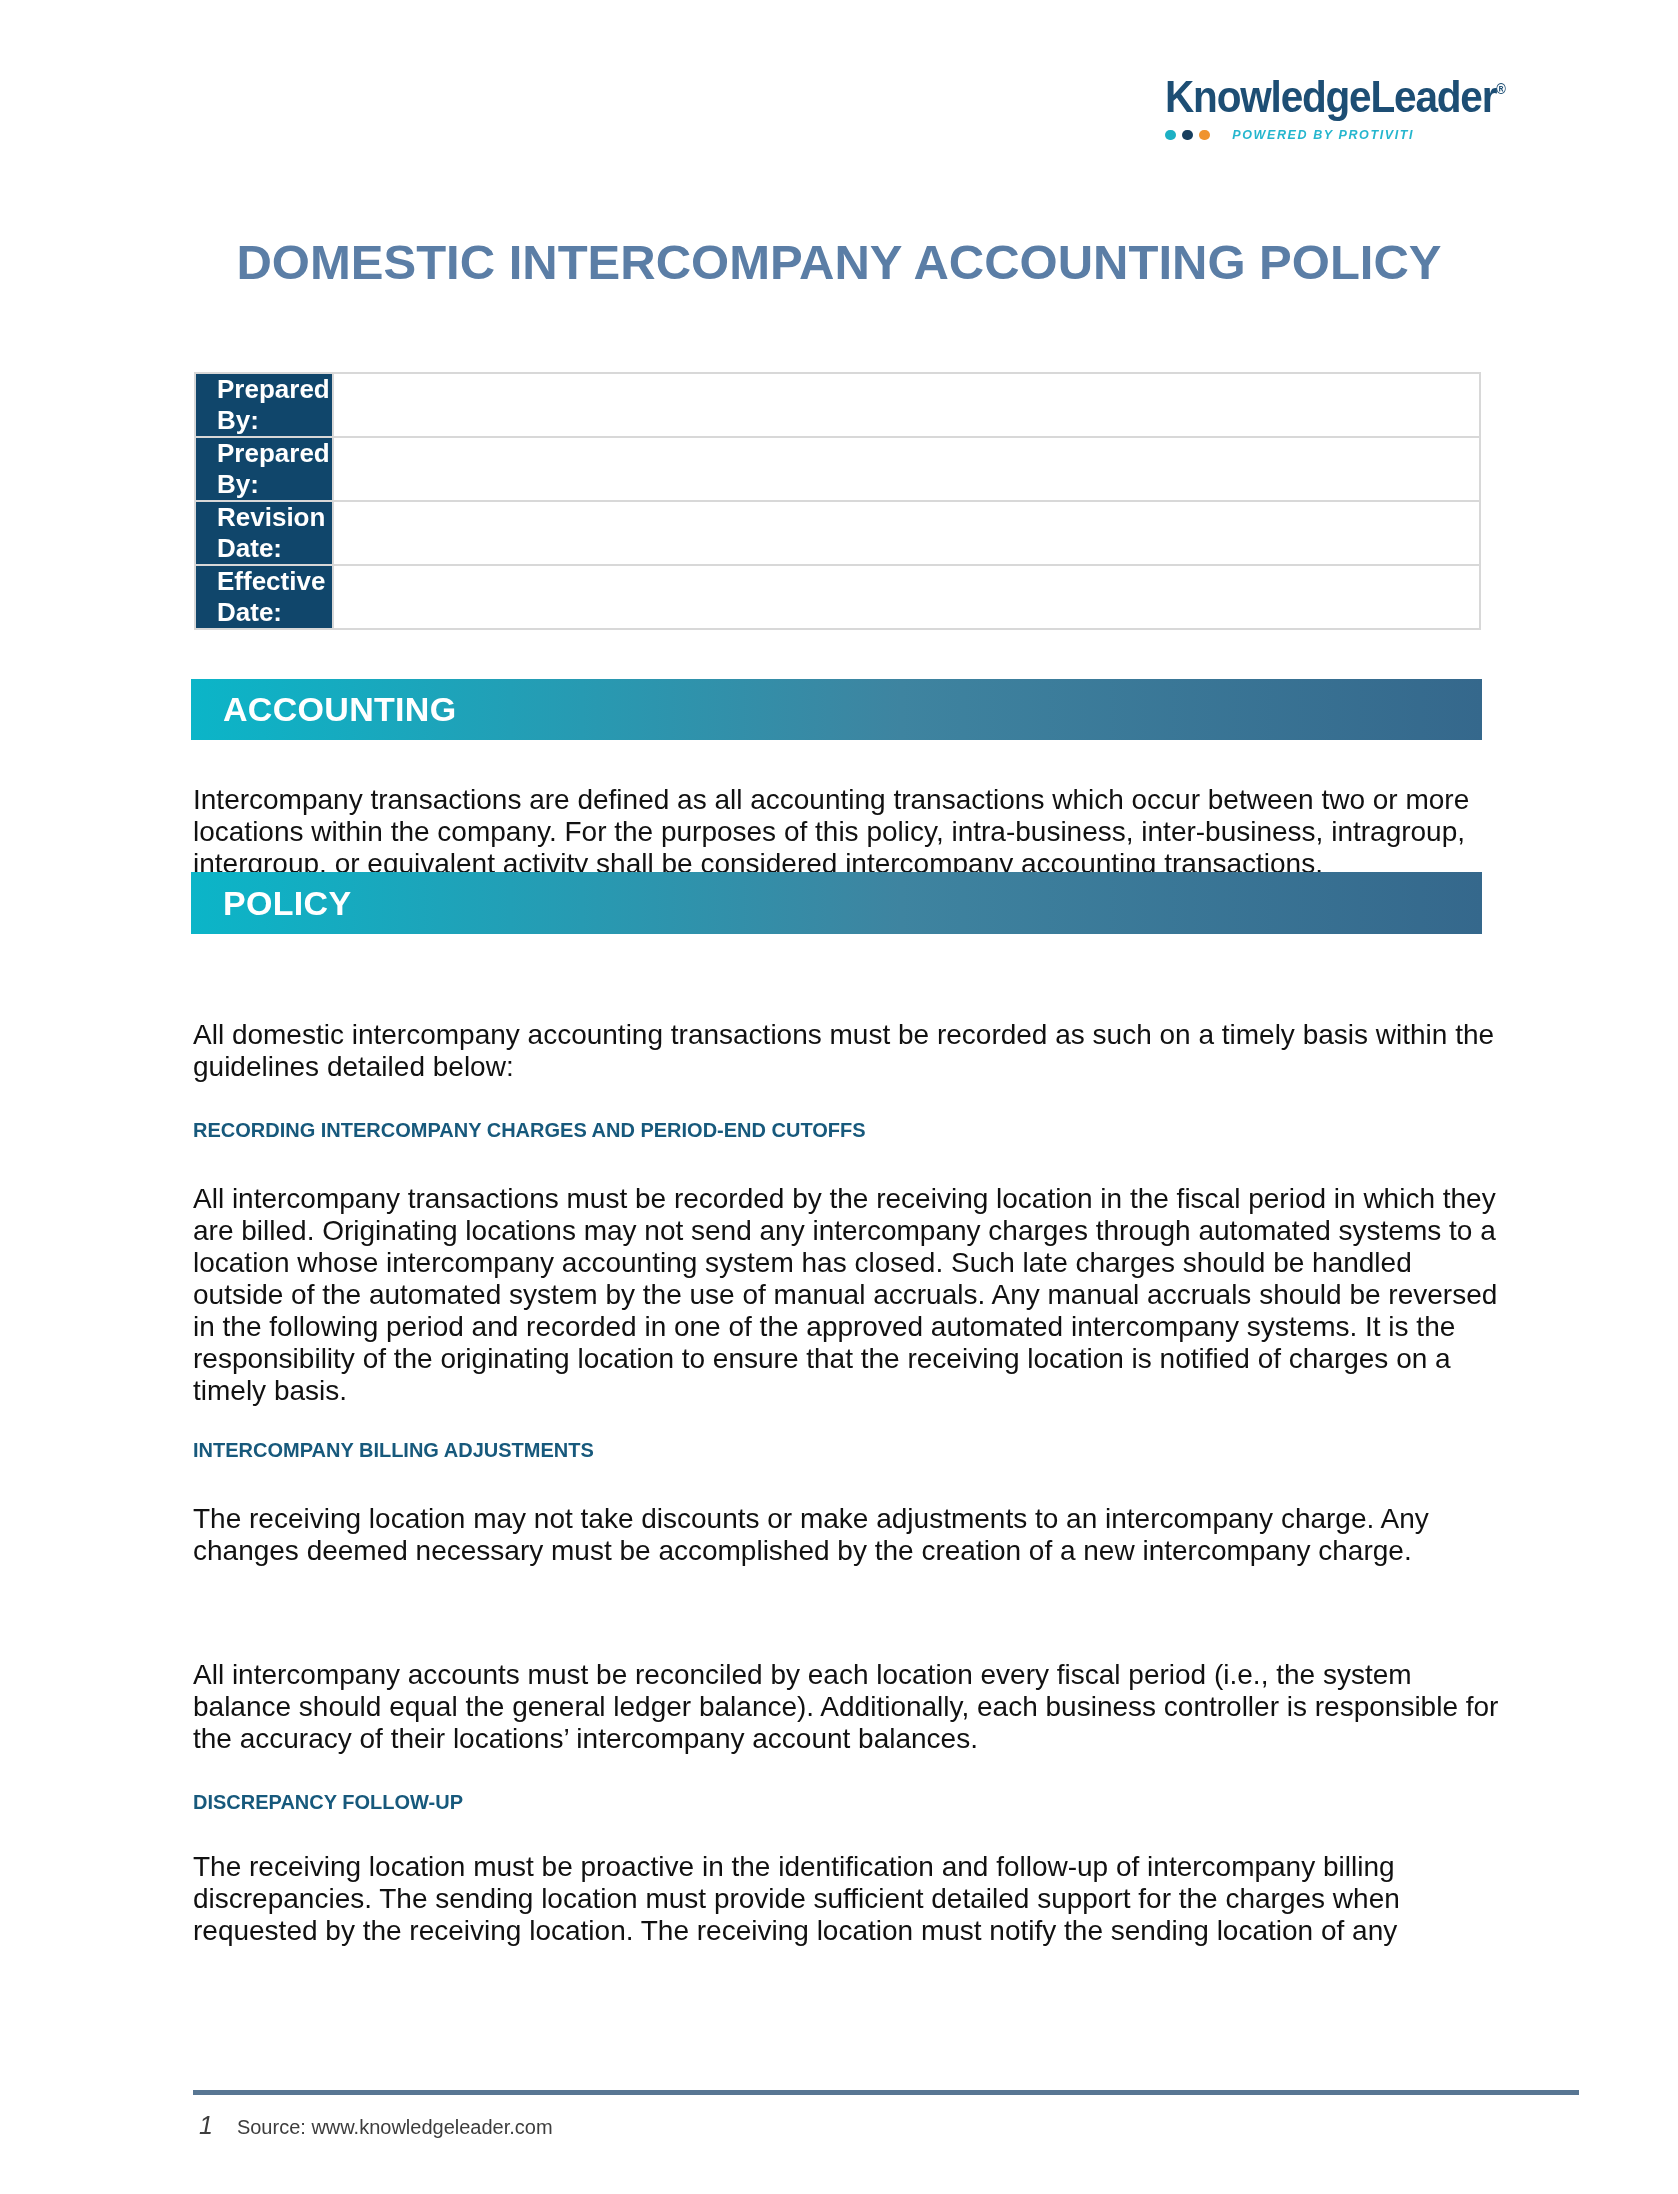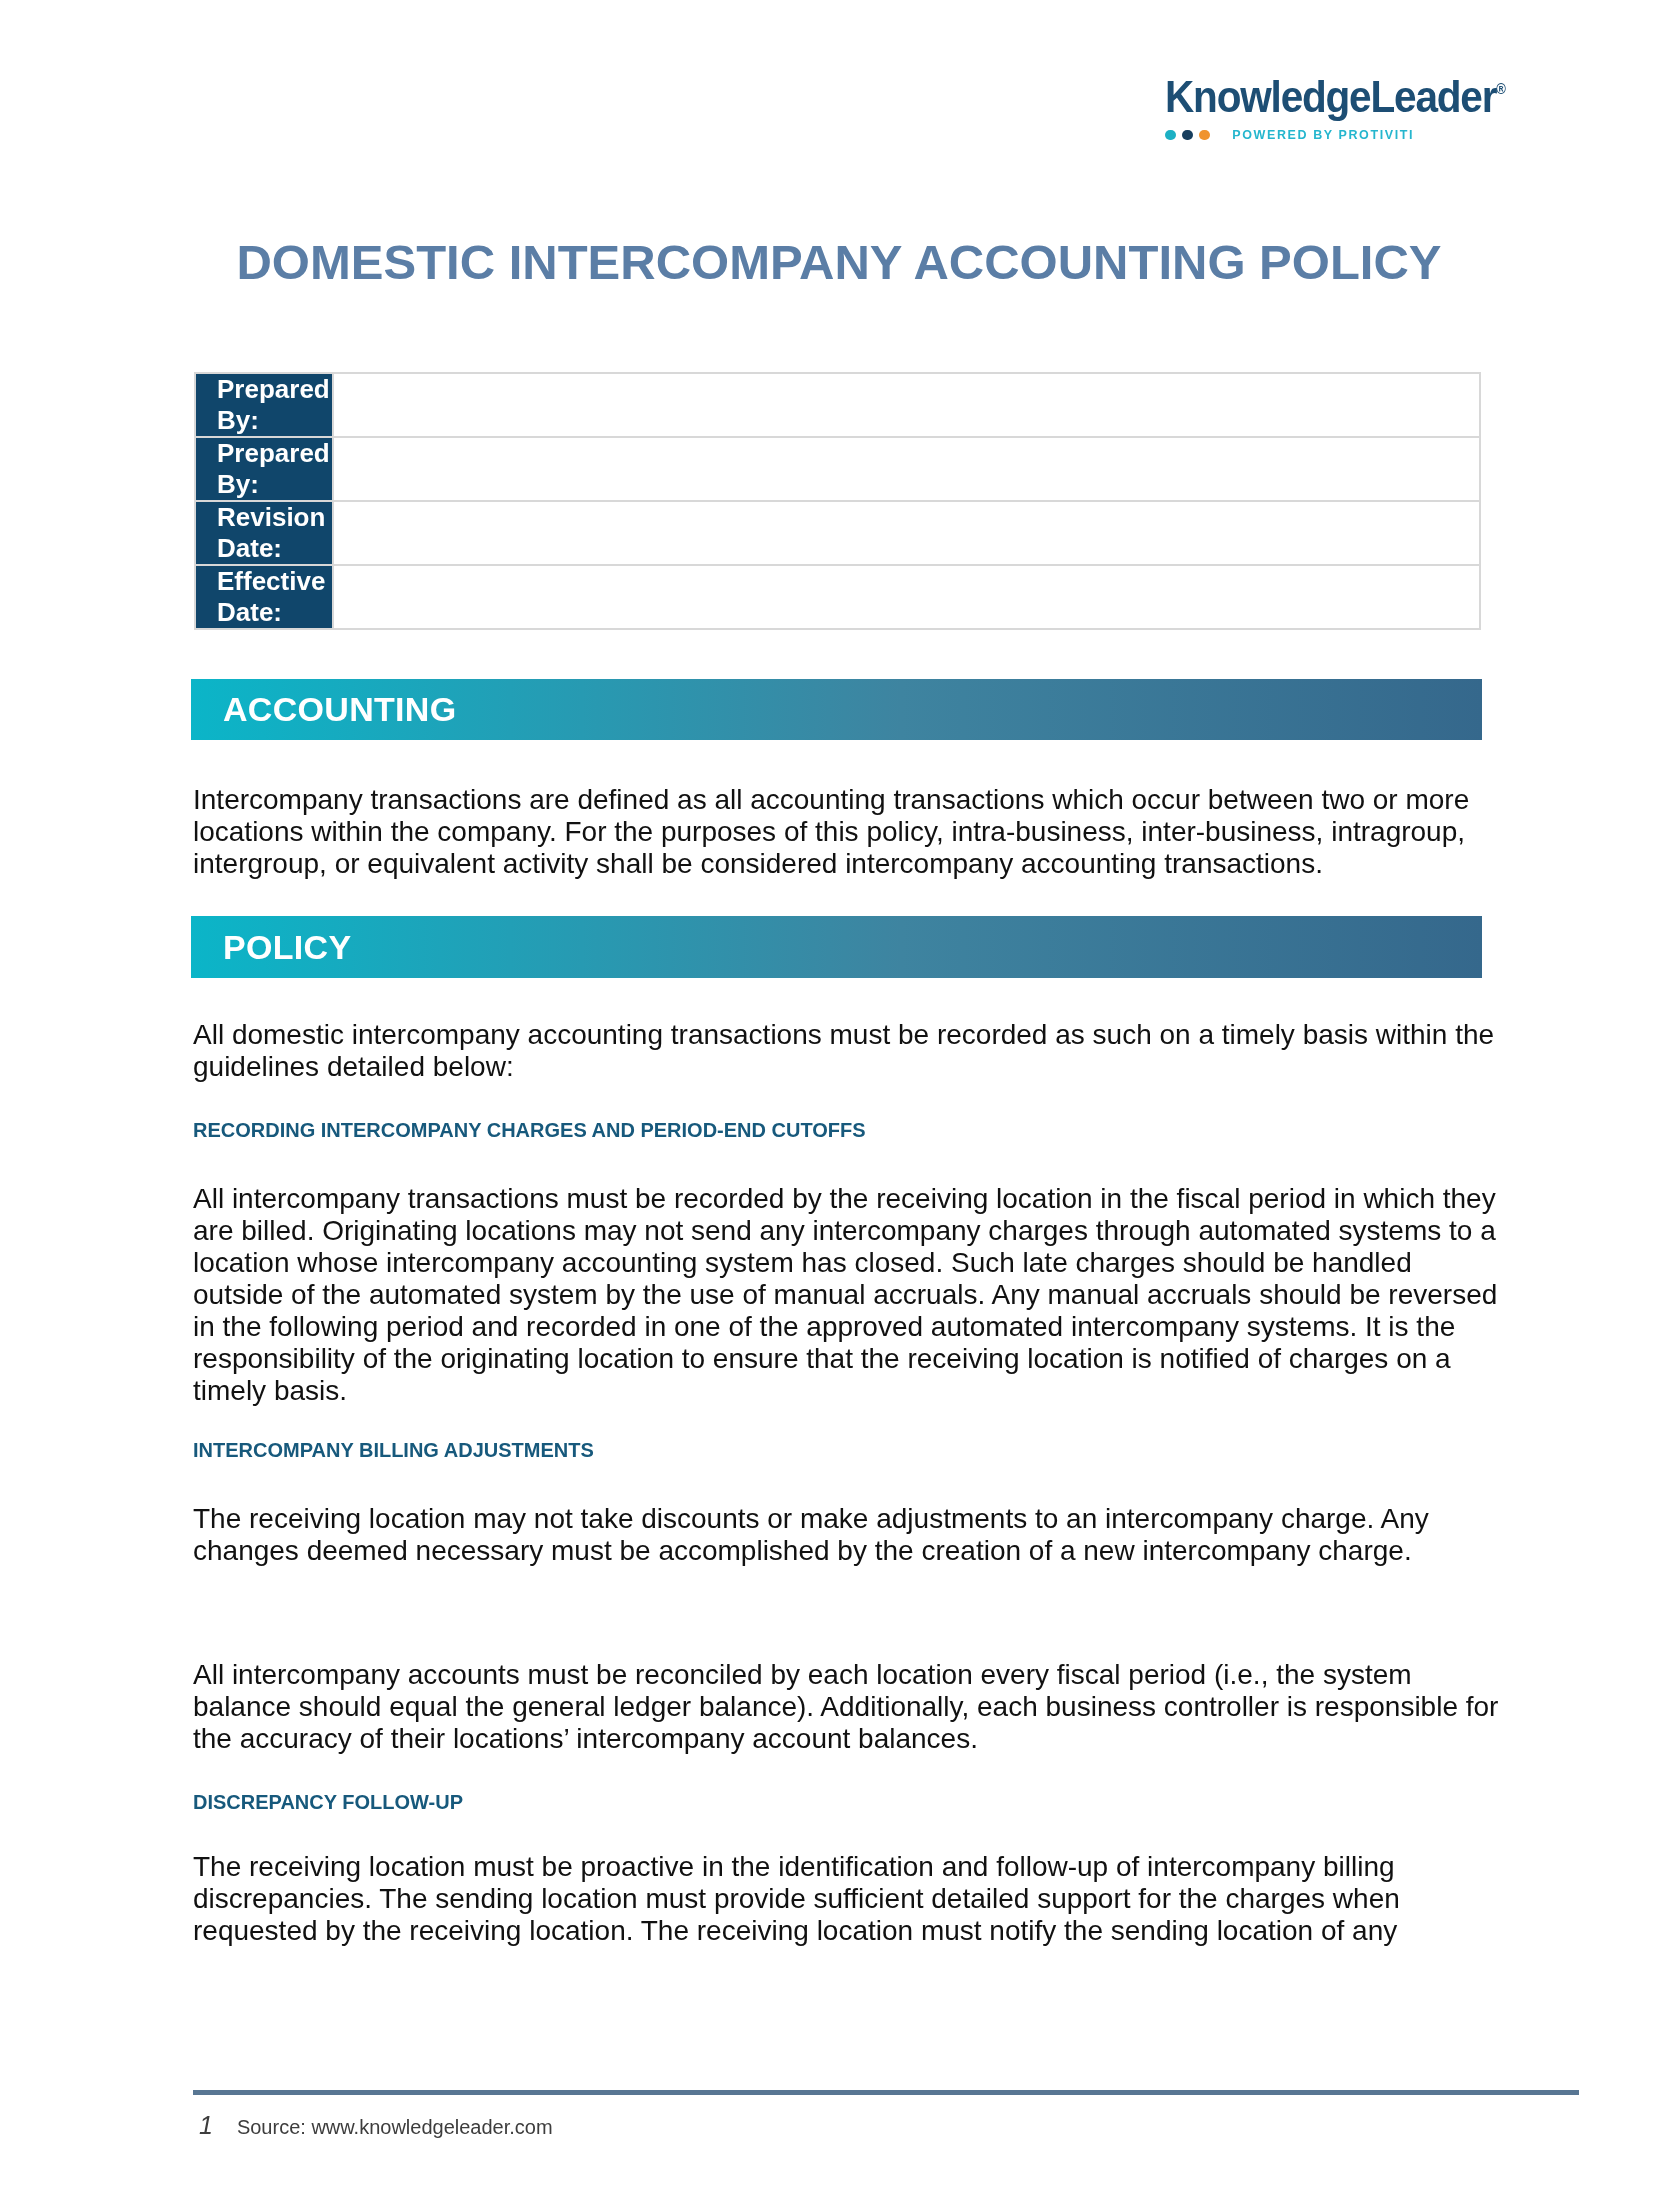--- a/index.html
+++ b/index.html
@@ -30,21 +30,21 @@
     overflow:hidden;
   }
   
   .logo-block{position:absolute;left:1165px;top:74px;}
   .logo-wordmark{
     font-size:45px;font-weight:bold;color:var(--brand-navy);
     letter-spacing:-1.3px;line-height:1;white-space:nowrap;
     transform:scaleX(0.90);transform-origin:left center;
   }
   .logo-reg{font-size:14.5px;vertical-align:18.4px;letter-spacing:0;}
-  .tagline-row{display:flex;align-items:center;margin-top:9.2px;}
+  .tagline-row{display:flex;align-items:center;margin-top:9.2px;font-style:italic;}
   .dot{width:10.5px;height:10.5px;border-radius:50%;margin-right:6.6px;flex:0 0 auto;}
   .dot-teal{background:var(--dot-teal);}
   .dot-navy{background:var(--dot-navy);}
   .dot-orange{background:var(--dot-orange);}
   .tagline-text{
     margin-left:16px;font-size:12.5px;font-weight:bold;
     letter-spacing:1.6px;color:var(--tagline-cyan);white-space:nowrap;
   }
   
   .doc-title{
@@ -70,21 +70,21 @@
   .section-bar{
     position:absolute;left:191px;width:1291px;height:61px;
     background:linear-gradient(90deg,var(--bar-start) 0%,var(--bar-mid) 55%,var(--bar-end) 100%);
     display:flex;align-items:center;
   }
   .section-bar .bar-label{
     color:#ffffff;font-weight:bold;font-size:34px;
     padding-left:32px;letter-spacing:0.3px;
   }
   .bar-definition{top:679px;}
-  .bar-policy{top:916px;height:62px;}
+  .bar-policy{top:872px;height:62px;}
   
   .body-para{
     position:absolute;left:193px;width:1310px;margin:0;
     font-size:28px;line-height:32px;color:var(--body-text);
   }
   .para-definition{top:784px;}
   .para-policy-intro{top:1019px;}
   .para-recording{top:1183px;}
   .para-billing{top:1503px;}
   .para-reconciliation{top:1659px;}

